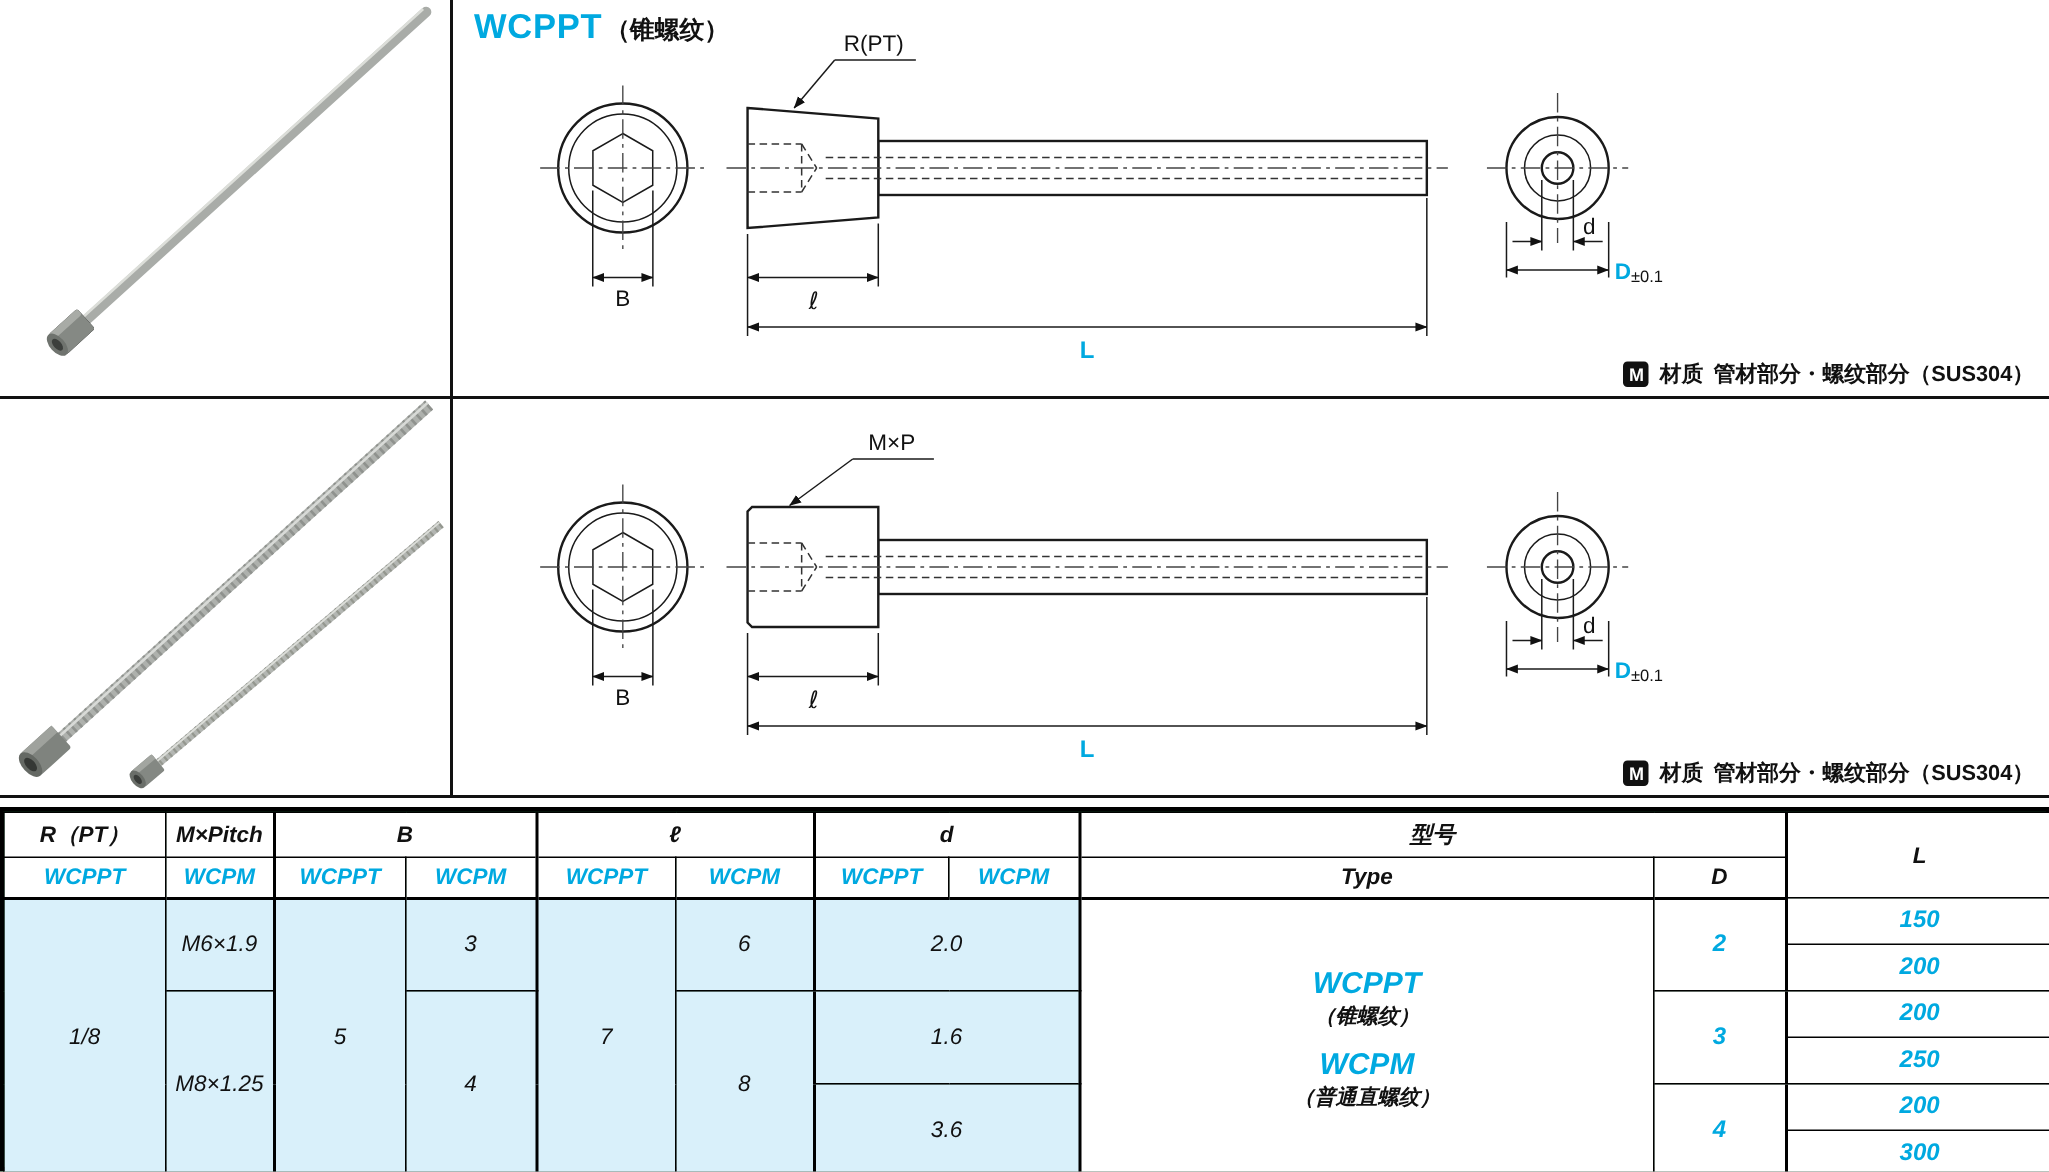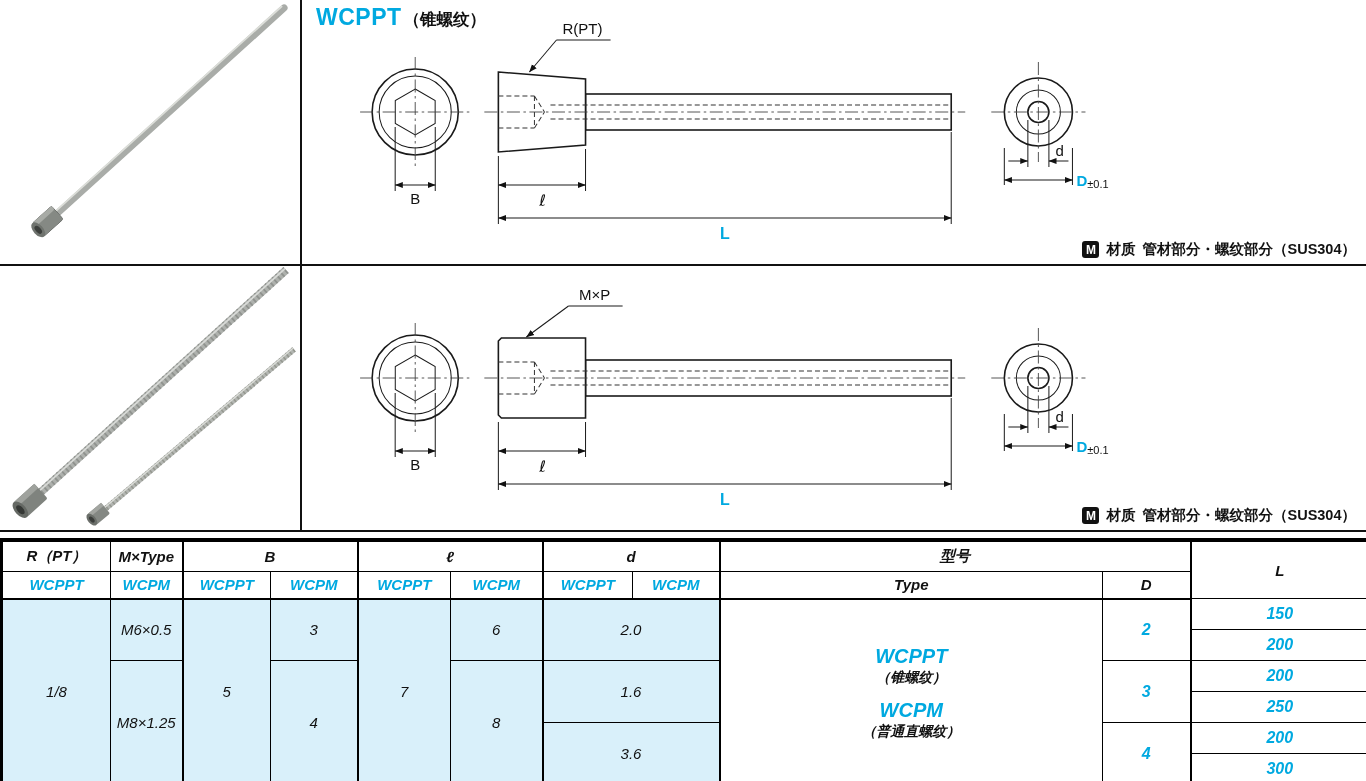--- a/index.html
+++ b/index.html
@@ -256,21 +256,21 @@
           <col style="width:92px">
         <col style="width:90px">
           <col style="width:87px">
         <col style="width:383px">
           <col style="width:88px">
           <col style="width:178px">
       </colgroup>
       <thead>
         <tr class="h1">
           <th>R（PT）</th>
-          <th>M×Type</th>
+          <th>M×Pitch</th>
           <th colspan="2" class="gs">B</th>
           <th colspan="2" class="gs">ℓ</th>
           <th colspan="2" class="gs">d</th>
           <th colspan="2" class="gs">型号</th>
           <th rowspan="2" class="gs hb">L</th>
         </tr>
         <tr class="h2">
           <th>WCPPT</th>
           <th>WCPM</th>
           <th class="gs">WCPPT</th>
@@ -279,21 +279,21 @@
           <th>WCPM</th>
           <th class="gs">WCPPT</th>
           <th>WCPM</th>
           <th class="gs black">Type</th>
           <th class="black">D</th>
         </tr>
       </thead>
       <tbody>
         <tr>
           <td rowspan="6">1/8</td>
-          <td rowspan="2">M6×0.5</td>
+          <td rowspan="2">M6×1.9</td>
           <td rowspan="6" class="gs">5</td>
           <td rowspan="2">3</td>
           <td rowspan="6" class="gs">7</td>
           <td rowspan="2">6</td>
           <td rowspan="2" colspan="2" class="gs">2.0</td>
           <td rowspan="6" class="white type-cell gs">
             <div class="t-big">WCPPT</div>
             <div class="t-sub">（锥螺纹）</div>
             <div class="t-big t-gap">WCPM</div>
             <div class="t-sub">（普通直螺纹）</div>

